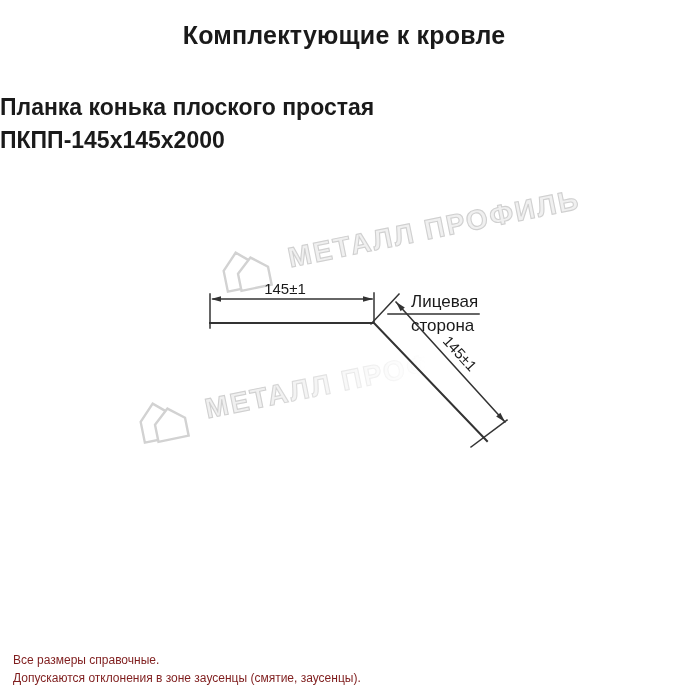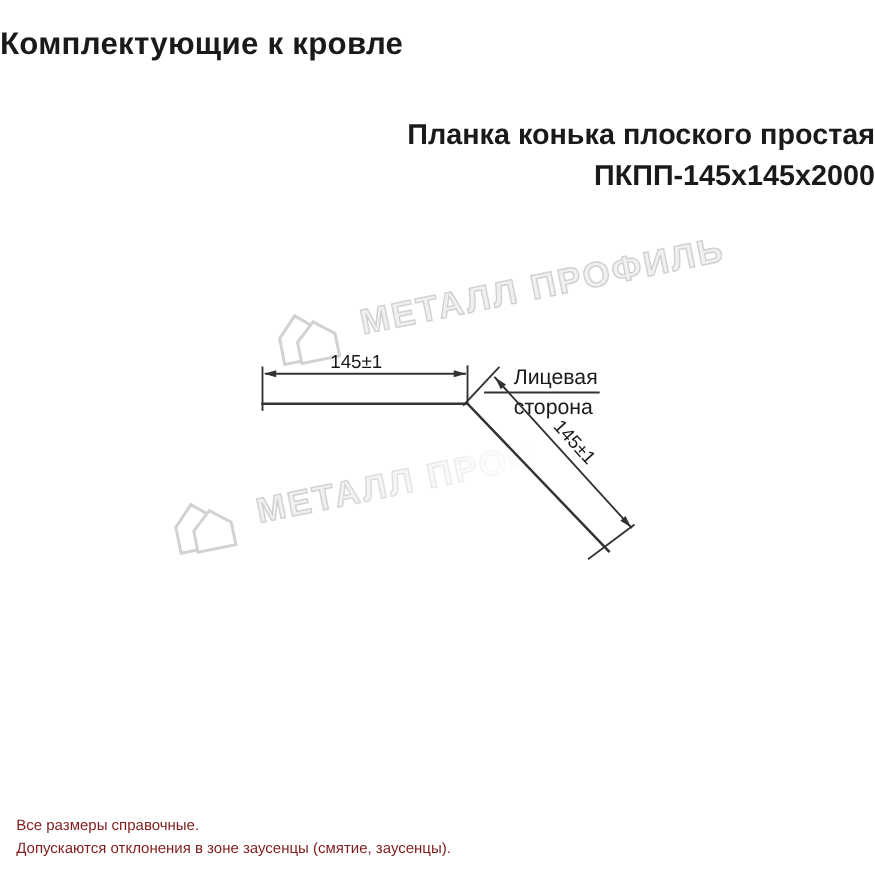--- a/index.html
+++ b/index.html
@@ -1,25 +1,25 @@
 <!DOCTYPE html>
 <html><head>
 <meta charset="utf-8">
 <style>
   html,body{margin:0;padding:0;}
   body{
     width:700px;height:700px;position:relative;background:#ffffff;
     font-family:"Liberation Sans", sans-serif;overflow:hidden;color:#1a1a1a;
   }
   .page-title{
-    position:absolute;top:21px;left:0;width:688px;
+    position:absolute;top:21px;left:0;width:688px;text-align:center;
     font-size:25px;font-weight:bold;letter-spacing:.2px;
   }
   .product-block{
-    position:absolute;top:91px;left:0;width:700px;text-align:right;
+    position:absolute;top:91px;left:0;width:700px;text-align:left;
     font-size:23px;font-weight:bold;line-height:33px;
   }
   
   .wm{
     position:absolute;display:flex;align-items:center;gap:10px;
     transform-origin:0 50%;z-index:1;pointer-events:none;
   }
   .wm-text{
     font-size:28px;font-weight:bold;letter-spacing:2px;white-space:nowrap;
     color:#f0f0f0;-webkit-text-stroke:1.1px #d0d0d0;

